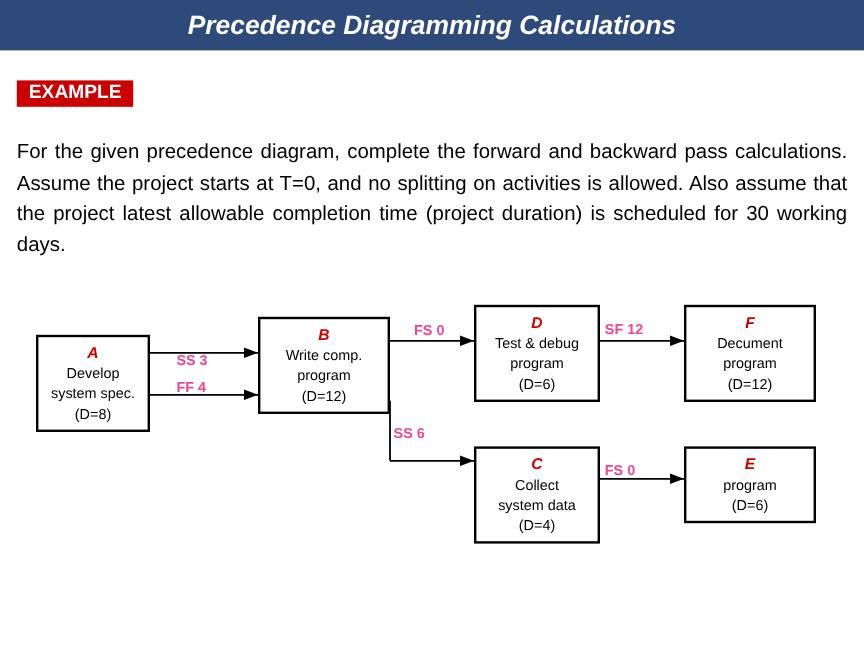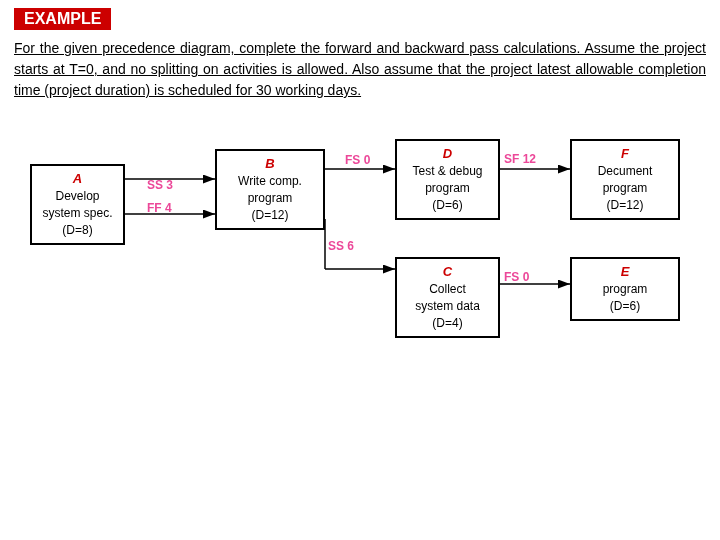--- a/index.html
+++ b/index.html
@@ -33,31 +33,30 @@
     }
 
     
     .example-label {
       display: inline-block;
       background: #cc0000;
       color: #fff;
       font-weight: bold;
       font-size: 16px;
       padding: 2px 10px;
-      margin: 8px 14px;
+      margin: 25px 14px;
     }
 
     
     .description {
-      font-size: 14px;
+      font-size: 17px;
       line-height: 1.5;
       padding: 0 14px 8px 14px;
       color: #000;
       text-align: justify;
-      text-decoration: underline;
     }
 
     
     .diagram-area {
       flex: 1;
       position: relative;
       padding: 0 10px;
     }
 
     
@@ -98,20 +97,23 @@
       width: 100%;
       height: 100%;
       pointer-events: none;
     }
   </style>
 </head>
 <body>
 
 <div class="page-container">
 
+  <div class="title-bar">
+    <h1>Precedence Diagramming Calculations</h1>
+  </div>
 
   <div style="padding: 0;">
     <span class="example-label">
       <span>EXAMPLE</span>
     </span>
   </div>
 
   <div class="description">For the given precedence diagram, complete the forward and backward pass calculations. Assume the project starts at T=0, and no splitting on activities is allowed. Also assume that the project latest allowable completion time (project duration) is scheduled for 30 working days.</div>
 
   <div class="diagram-area">

